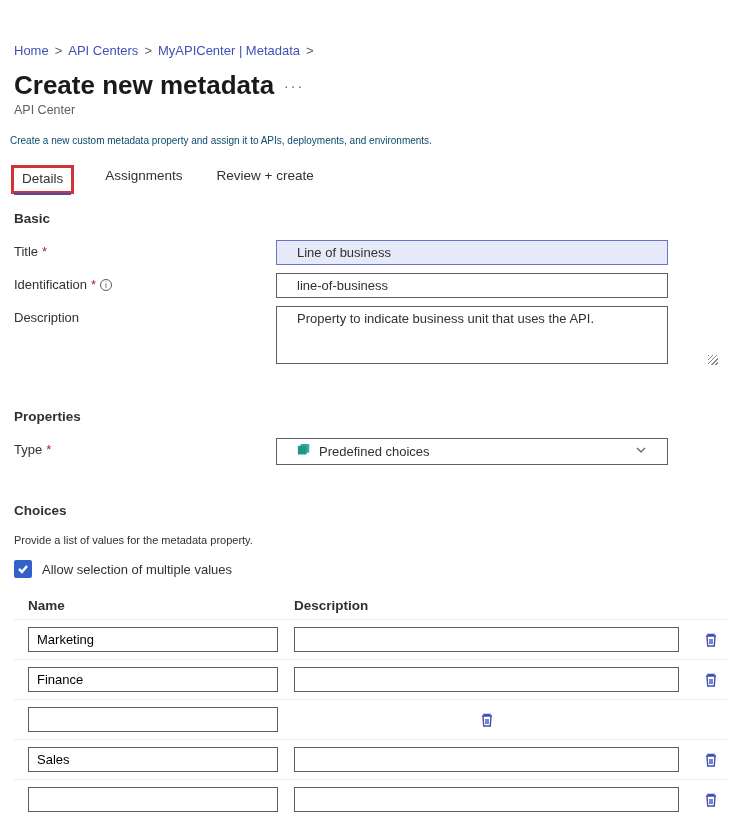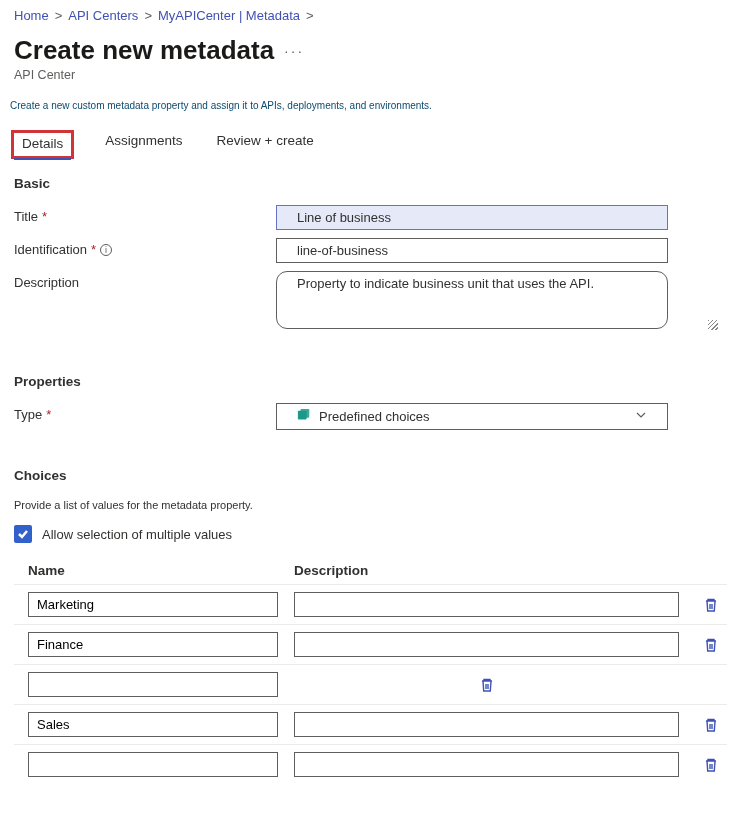--- a/index.html
+++ b/index.html
@@ -10,20 +10,21 @@
       background: #fff;
       width: 741px;
       padding: 0;
     }
     .breadcrumb {
       padding: 8px 14px;
       font-size: 13px;
       display: flex;
       align-items: center;
       gap: 6px;
+      margin-top: 35px;
     }
     .breadcrumb a { color: #4051b5; text-decoration: none; }
     .breadcrumb .sep { color: #605e5c; }
     .title-row {
       padding: 4px 14px 2px 14px;
       display: flex;
       align-items: center;
       gap: 10px;
     }
     .title-row h1 {
@@ -94,21 +95,21 @@
     .txt-input, .txt-area, .select {
       width: 392px;
       border: 1px solid #605e5c;
       font-family: inherit;
       font-size: 13px;
       padding: 4px 20px;
       color: #323130;
       background: #fff;
     }
     .txt-input.highlight { background: #e6eaf8; border-color: #6574c4; }
-    .txt-area { height: 58px; resize: none; position: relative; border-radius: 11px; }
+    .txt-area { height: 58px; resize: none; position: relative; }
     .textarea-wrap { position: relative; width: 444px; }
     .resize-handle {
       position: absolute; right: 2px; bottom: 2px; width: 10px; height: 10px;
       background: repeating-linear-gradient(135deg, #888 0 1px, transparent 1px 3px);
       pointer-events: none;
     }
     .select {
       display: flex; align-items: center; justify-content: space-between;
       cursor: pointer;
     }

